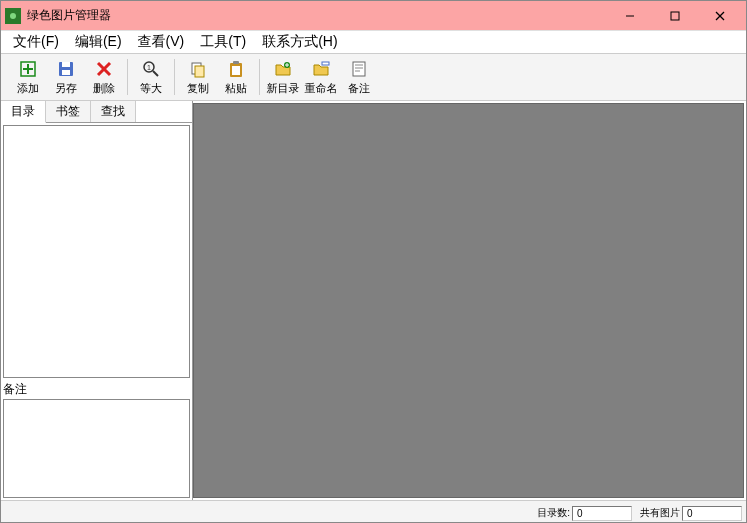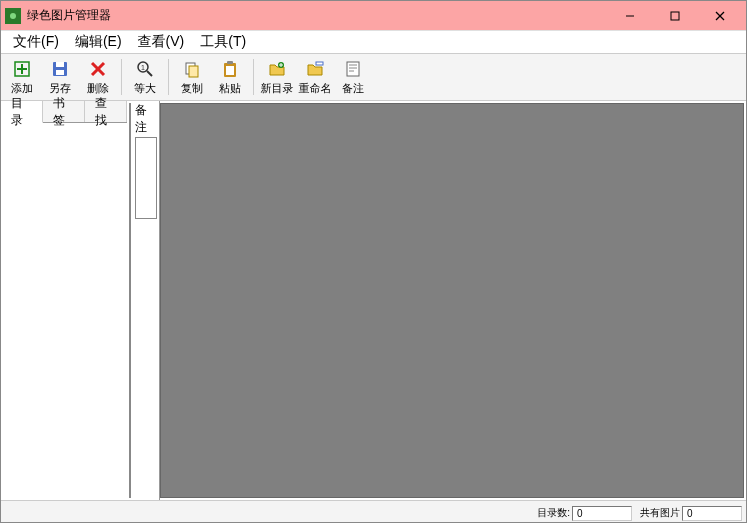--- a/index.html
+++ b/index.html
@@ -5,27 +5,27 @@
 * { box-sizing: border-box; margin: 0; padding: 0; }
 body { font-family: "Microsoft YaHei", "SimSun", sans-serif; font-size: 12px; background: #fff; width: 747px; height: 523px; overflow: hidden; border: 1px solid #888; }
 .titlebar { height: 30px; display: flex; align-items: center; padding: 0 4px; background: #fca5a5; border-bottom: 1px solid #e0e0e0; }
 .titlebar .app-icon { width: 16px; height: 16px; background: #2a7a2a; margin-right: 6px; display: flex; align-items: center; justify-content: center; }
 .titlebar .app-icon svg { width: 10px; height: 10px; }
 .titlebar .title { flex: 1; font-size: 12px; }
 .titlebar .win-controls { display: flex; }
 .titlebar .win-btn { width: 45px; height: 28px; display: flex; align-items: center; justify-content: center; cursor: pointer; }
 .menubar { height: 22px; display: flex; align-items: center; padding: 0 4px; background: #fff; }
 .menubar .menu-item { padding: 2px 8px; cursor: pointer; font-size: 14px; }
-.toolbar { height: 48px; display: flex; align-items: center; background: #f4f4f4; border-top: 1px solid #ccc; border-bottom: 1px solid #ccc; padding: 0 2px; }
+.toolbar { height: 48px; display: flex; align-items: center; background: #f4f4f4; border-top: 1px solid #ccc; border-bottom: 1px solid #ccc; padding: 0 8px; }
 .toolbar .tool-btn { width: 38px; height: 44px; display: flex; flex-direction: column; align-items: center; justify-content: center; cursor: pointer; border: 1px solid transparent; }
 .toolbar .tool-btn .ico { width: 20px; height: 20px; display: flex; align-items: center; justify-content: center; }
 .toolbar .tool-btn .lbl { font-size: 11px; margin-top: 2px; }
 .toolbar .sep { width: 1px; height: 36px; background: #ccc; margin: 0 4px; }
 .content { display: flex; height: calc(523px - 30px - 22px - 48px - 22px - 2px); }
-.sidebar { width: 159px; display: flex; flex-direction: row; border-right: 1px solid #999; }
+.sidebar { width: 192px; display: flex; flex-direction: column; border-right: 1px solid #999; }
 .tabs { height: 22px; display: flex; border-bottom: 1px solid #999; }
 .tabs .tab { padding: 2px 10px; font-size: 12px; cursor: pointer; border-right: 1px solid #ccc; background: #f4f4f4; display: flex; align-items: center; }
 .tabs .tab.active { background: #fff; border-bottom: 1px solid #fff; margin-bottom: -1px; }
 .tree-panel { flex: 1; background: #fff; border: 1px solid #888; margin: 2px; }
 .note-section { height: 120px; display: flex; flex-direction: column; }
 .note-section .note-label { font-size: 12px; padding: 1px 2px; }
 .note-section .note-area { flex: 1; border: 1px solid #888; margin: 0 2px 2px 2px; background: #fff; }
 .main-view { flex: 1; background: #808080; border: 1px solid #666; margin: 2px 2px 2px 0; }
 .statusbar { height: 25px; display: flex; align-items: center; background: #f4f4f4; border-top: 1px solid #ccc; font-size: 10px; }
 .statusbar .status-seg { display: flex; align-items: center; padding: 0 4px; }
@@ -61,20 +61,21 @@
         </svg>
       </div>
   </div>
 </div>
 
 <div class="menubar">
   <div class="menu-item">文件(F)</div>
   <div class="menu-item">编辑(E)</div>
   <div class="menu-item">查看(V)</div>
   <div class="menu-item">工具(T)</div>
+  <div class="menu-item">联系方式(H)</div>
 </div>
 
 <div class="toolbar">
   <div class="tool-btn">
     <div class="ico">
         <svg width="18" height="18">
           <rect x="2" y="2" width="14" height="14" fill="none" stroke="#1a8a1a" stroke-width="1.5"></rect>
           <line x1="9" y1="4" x2="9" y2="14" stroke="#1a8a1a" stroke-width="2"></line>
           <line x1="4" y1="9" x2="14" y2="9" stroke="#1a8a1a" stroke-width="2"></line>
         </svg>

